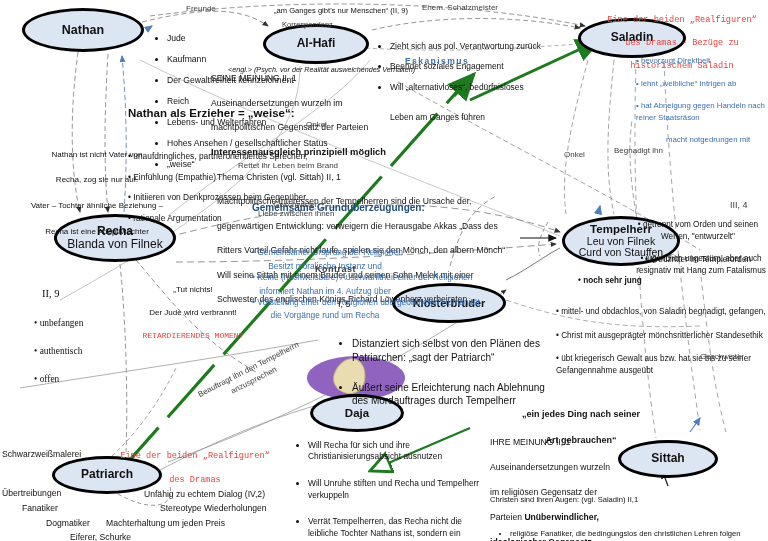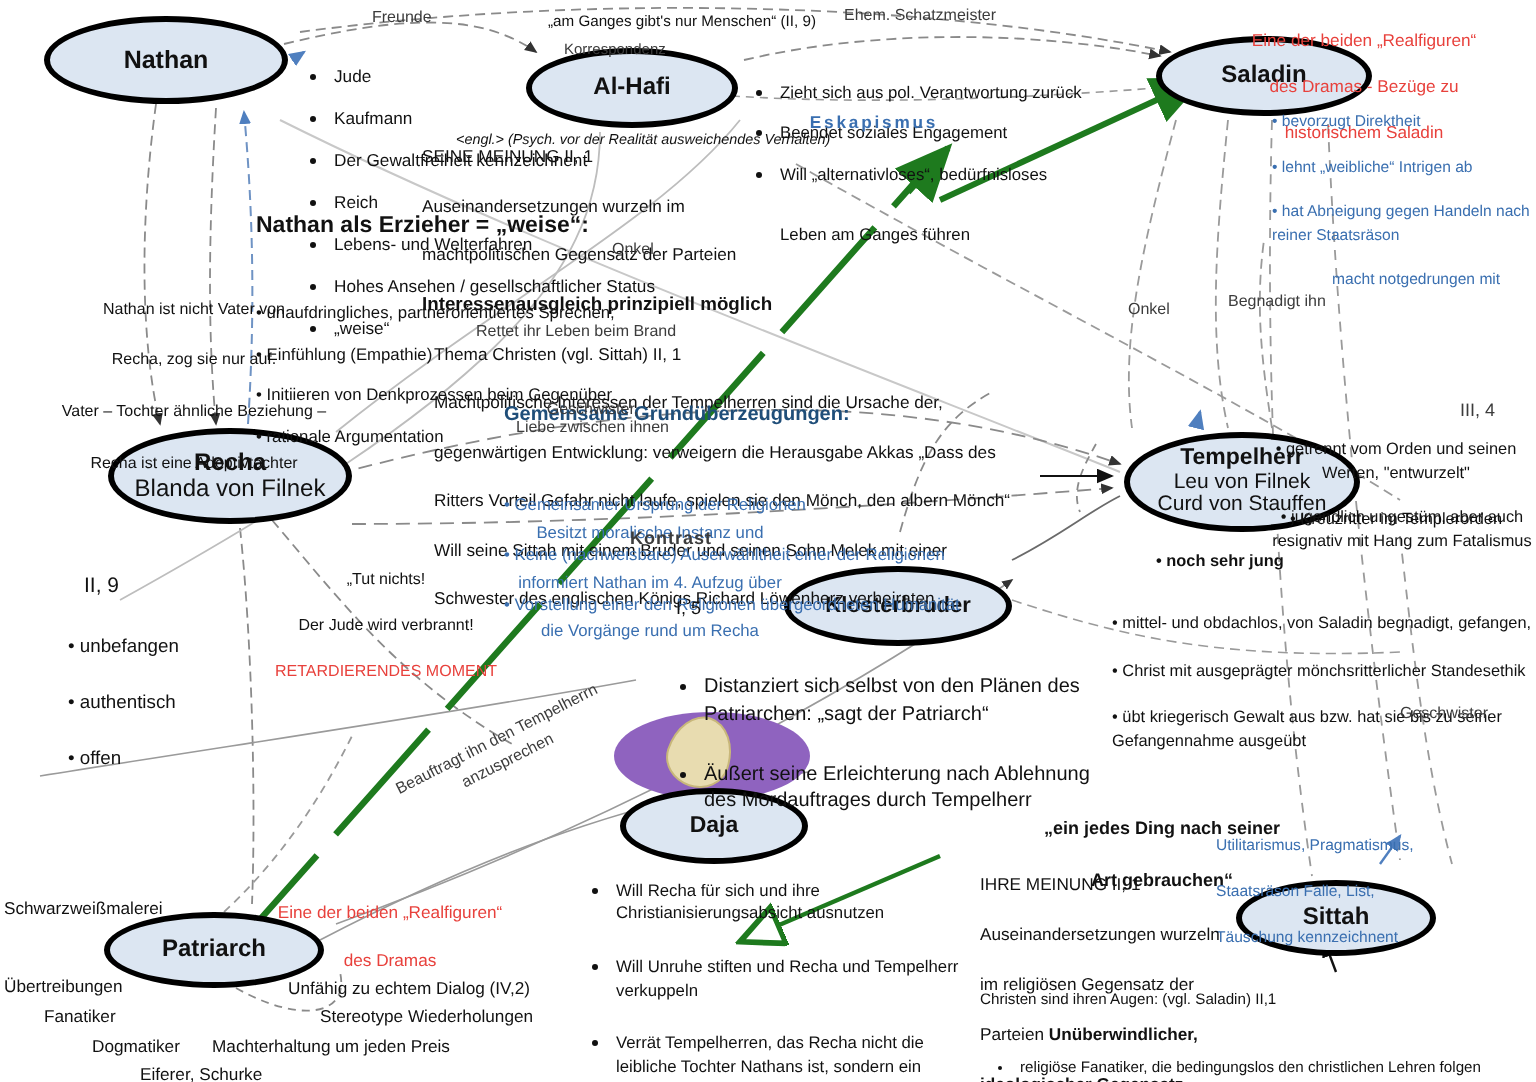--- a/index.html
+++ b/index.html
@@ -44,21 +44,21 @@
     background:#e8dcb0;border:1.5px solid #c8b77a;border-radius:50% 50% 50% 50%/60% 60% 40% 40%;
     transform:rotate(18deg);
   }
 
   
   .tb{position:absolute;z-index:5;line-height:1.22;white-space:pre-line;}
   .tb ul{margin:0;padding:0 0 0 13px;list-style:disc;}
   .tb li{margin:0;padding:0;}
   .blue{color:#3a6fb0;}
   .dblue{color:#1f4e79;}
-  .red{color:#e8413c;}
+  .red{color:#e8413c;font-family:Liberation Mono, monospace;}
   .green{color:#1e7a1e;}
   .b{font-weight:bold;}
   .i{font-style:italic;}
   .ctr{text-align:center;}
 
   
   .elab{position:absolute;z-index:6;font-size:8px;color:#3c3c3c;white-space:nowrap;}
 </style>
 </head>
 <body>
@@ -268,21 +268,21 @@
 
   <div class="tb" style="left:252px;top:182px;width:300px;">
     <div class="dblue b" style="font-size:10px;">Gemeinsame Grundüberzeugungen:</div>
     <div class="blue" style="font-size:8.4px;line-height:1.5;">
       <div>• <span>Gemeinsamer Ursprung der Religionen</span></div>
       <div>• <span>Keine (nachweisbare) Auserwähltheit einer der Religionen</span></div>
       <div>• <span>Vorstellung einer den Religionen übergeordneten Humanität</span></div>
     </div>
   </div>
 
-  <div class="tb" style="left:34px;top:272px;font-size:9.4px;line-height:1.5;">
+  <div class="tb" style="left:34px;top:272px;font-size:9.4px;line-height:1.5;font-family:Liberation Serif, serif;">
     <div style="font-size:10.5px;padding-left:8px;">II, 9</div>
     <div>• <span>unbefangen</span></div>
     <div>• <span>authentisch</span></div>
     <div>• <span>offen</span></div>
   </div>
 
   <div class="tb ctr" style="left:98px;top:272px;width:190px;font-size:8px;line-height:1.45;">
     <div>„Tut nichts!</div>
     <div>Der Jude wird verbrannt!</div>
     <div class="red">RETARDIERENDES MOMENT</div>
@@ -321,25 +321,20 @@
       <li style="margin-bottom:3px;">Will Unruhe stiften und Recha und Tempelherr verkuppeln</li>
       <li>Verrät Tempelherren, das Recha nicht die leibliche Tochter Nathans ist, sondern ein christlich getauftes Kind</li>
     </ul>
   </div>
 
   <div class="tb b ctr" style="left:496px;top:395px;width:170px;font-size:9px;line-height:1.45;">
     <div>„ein jedes Ding nach seiner</div>
     <div>Art gebrauchen“</div>
   </div>
 
-  <div class="tb blue" style="left:608px;top:405px;width:160px;font-size:7.8px;line-height:1.5;">
-    <div>Utilitarismus, Pragmatismus,</div>
-    <div>Staatsräson Falle, List,</div>
-    <div>Täuschung kennzeichnent</div>
-  </div>
 
   <div class="tb" style="left:490px;top:424px;width:130px;font-size:8.6px;line-height:1.45;">
     <div>IHRE MEINUNG II, 1</div>
     <div>Auseinandersetzungen wurzeln</div>
     <div>im religiösen Gegensatz der</div>
     <div>Parteien <span class="b">Unüberwindlicher,</span></div>
     <div class="b">ideologischer Gegensatz</div>
   </div>
 
   <div class="tb" style="left:490px;top:484px;width:278px;font-size:7.6px;line-height:1.4;">

